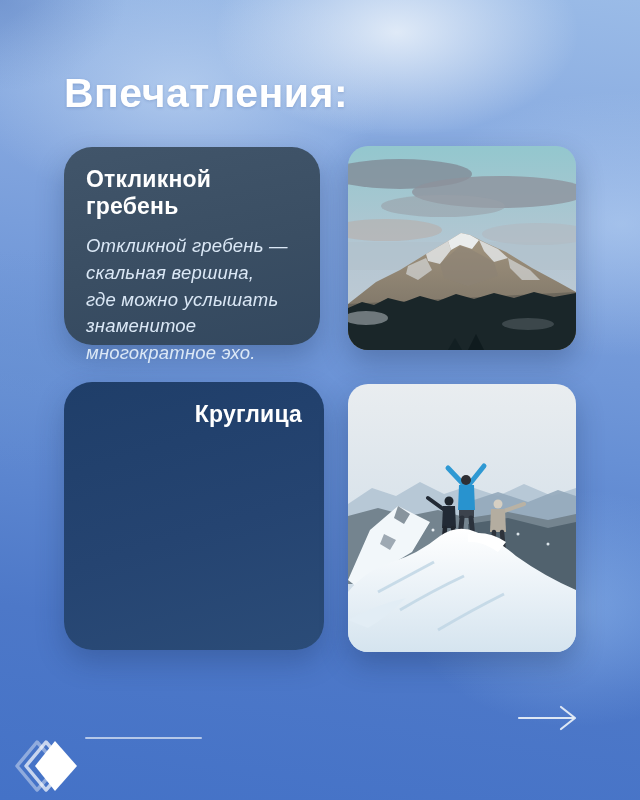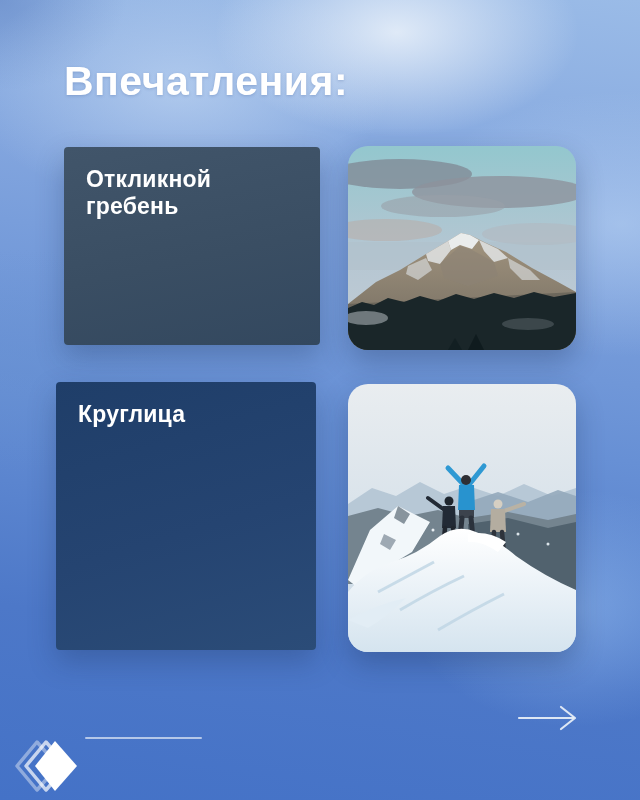--- a/index.html
+++ b/index.html
@@ -13,33 +13,33 @@
     background:
       radial-gradient(ellipse 260px 150px at 62% 4%, rgba(242,247,252,.8), rgba(242,247,252,0) 70%),
       radial-gradient(ellipse 300px 190px at 97% 28%, rgba(190,215,245,.55), rgba(190,215,245,0) 70%),
       radial-gradient(ellipse 240px 170px at 90% 76%, rgba(150,190,240,.5), rgba(150,190,240,0) 70%),
       radial-gradient(ellipse 300px 170px at 28% 11%, rgba(205,224,246,.55), rgba(205,224,246,0) 70%),
       radial-gradient(ellipse 180px 130px at 0% 0%, rgba(88,124,190,.5), rgba(88,124,190,0) 70%),
       radial-gradient(ellipse 220px 160px at 3% 45%, rgba(104,145,208,.4), rgba(104,145,208,0) 70%),
       linear-gradient(188deg, #9abbe7 0%, #82a5de 26%, #6790d5 52%, #4d78c8 78%, #4472c7 100%);
   }
   .page-title {
-    position:absolute; left:64px; top:58px;
+    position:absolute; left:64px; top:70px;
     font-size:41px; font-weight:bold; color:#ffffff;
     letter-spacing:.5px; text-shadow:0 1px 3px rgba(50,80,140,.25);
   }
   .text-card {
     position:absolute; box-sizing:border-box;
-    border-radius:4px; padding:19px 22px;
+    border-radius:28px; padding:19px 22px;
     box-shadow:0 12px 28px rgba(22,42,82,.28);
   }
   .text-card.c1 { left:64px; top:147px; width:256px; height:198px;
     background:linear-gradient(168deg,#41556a 0%,#3a4e63 55%,#33485f 100%); }
-  .text-card.c2 { left:56px; top:382px; width:260px; height:268px;
-    background:linear-gradient(163deg,#1f3e69 0%,#254471 55%,#2b4c78 100%); }
+  .text-card.c2 { left:64px; top:382px; width:260px; height:268px;
+    background:linear-gradient(163deg,#1f3e69 0%,#254471 55%,#2b4c78 100%);text-align:right; }
   .card-heading {
     font-size:23px; font-weight:bold; color:#ffffff;
     letter-spacing:.2px; margin:0 0 13px 0;
   }
   .card-body {
     font-size:18.5px; font-style:italic; color:#dbe8f6;
     line-height:1.45; white-space:pre-line; letter-spacing:.2px;
   }
   .photo-card {
     position:absolute; border-radius:20px; overflow:hidden;
@@ -65,20 +65,25 @@
 </style>
 </head>
 <body>
 
 <div class="canvas">
 
   <div class="page-title">Впечатления:</div>
 
   <div class="text-card c1">
     <div class="card-heading">Откликной гребень</div>
+    <div class="card-body">Откликной гребень —
+скальная вершина,
+где можно услышать
+знаменитое
+многократное эхо.</div>
   </div>
 
   <div class="photo-card p1">
     <svg viewBox="0 0 228 204" preserveAspectRatio="none">
       <defs>
         <linearGradient id="sky1" x1="0" y1="0" x2="0" y2="1">
           <stop offset="0" stop-color="#93c7ce"></stop>
           <stop offset="0.5" stop-color="#b4c6d2"></stop>
           <stop offset="1" stop-color="#c3ccd5"></stop>
         </linearGradient>

